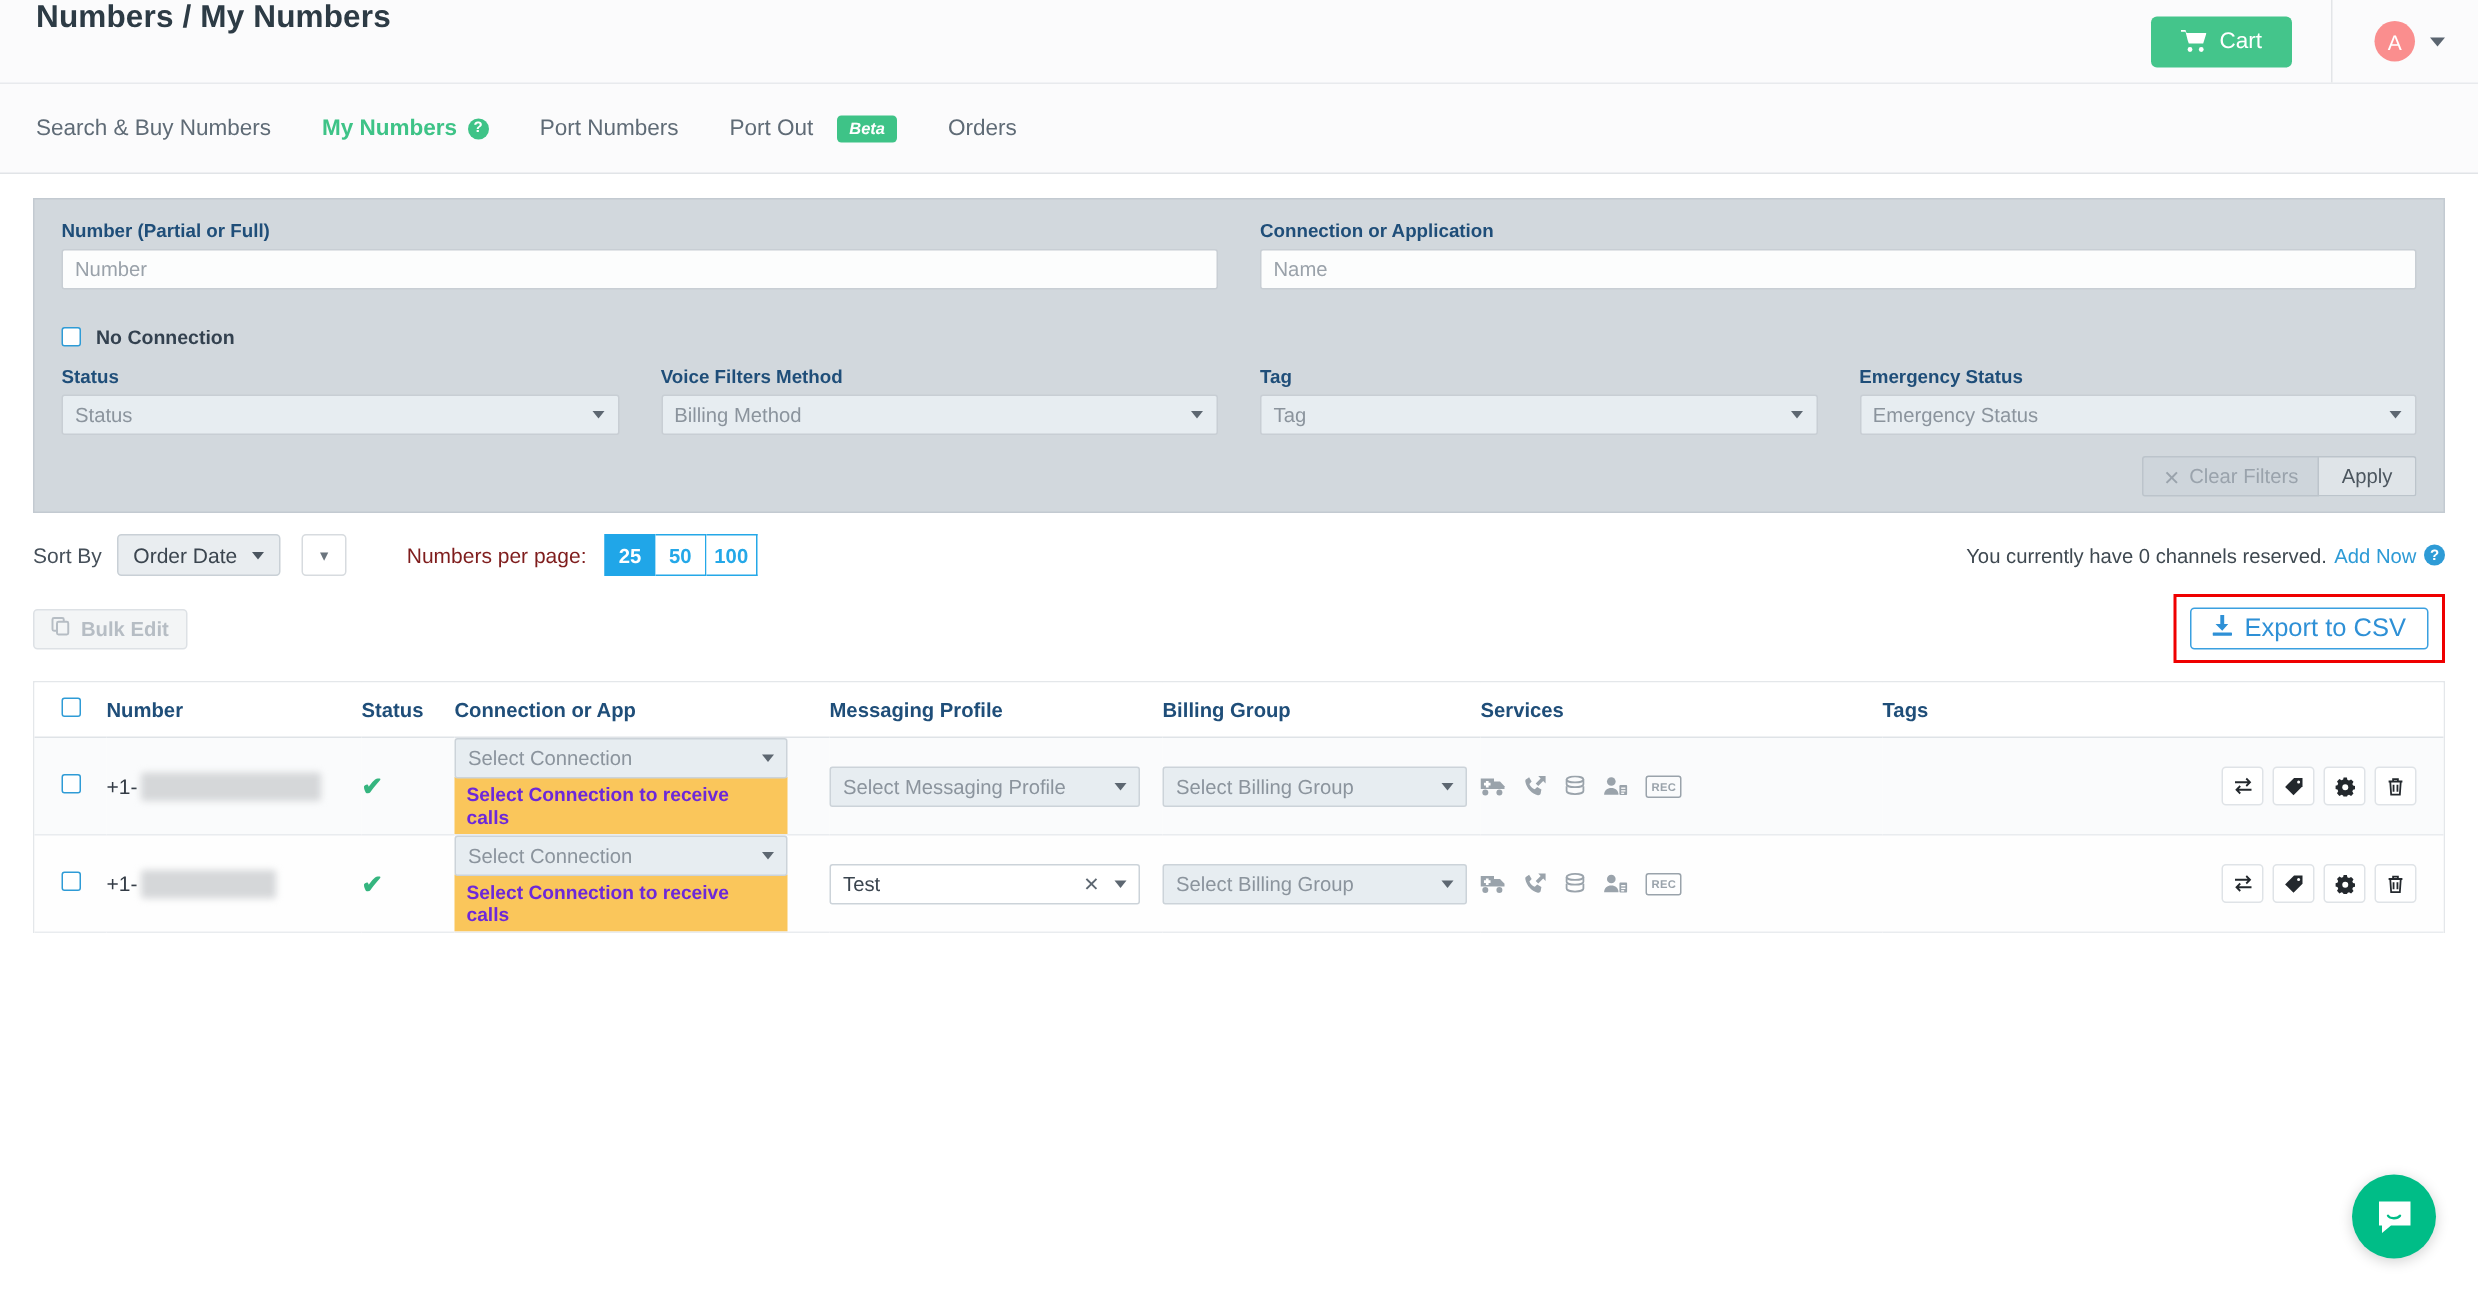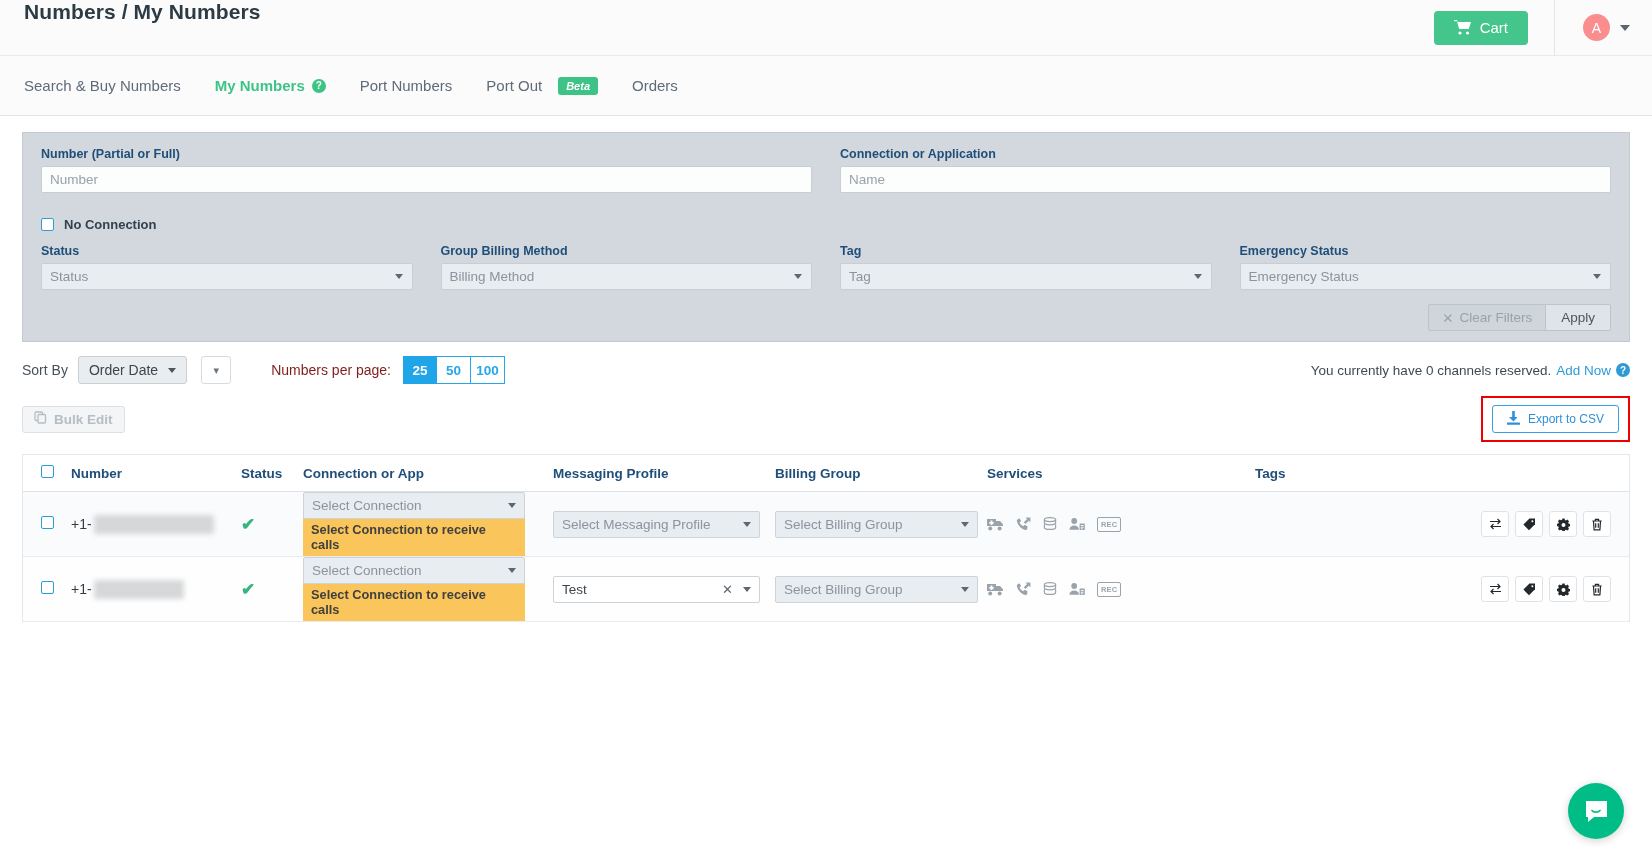--- a/index.html
+++ b/index.html
@@ -101,21 +101,21 @@
   .channels a { color:#2e9bd6; text-decoration:none; }
 
   
   .row2 { display:flex; align-items:center; padding:12px 22px 0 22px; }
   .bulk-edit {
     background:#f3f5f6; border:1px solid #dde1e5; border-radius:3px; height:27px;
     padding:0 11px; display:flex;align-items:center;gap:7px; font-size:13.5px;font-weight:bold; color:#b6bdc4; cursor:pointer;
   }
   .export-wrap { margin-left:auto; border:2px solid #ef0000; padding:7px 9px; display:flex; }
   .export-btn {
-    background:#fff; border:1px solid #3aa0e0; border-radius:3px; color:#2e90d6; font-size:12px;
+    background:#fff; border:1px solid #3aa0e0; border-radius:3px; color:#2e90d6; font-size:17px;
     height:28px; padding:0 14px; display:flex; align-items:center; gap:8px; cursor:pointer;
   }
 
   
   .table-wrap { margin:12px 22px 0 22px; border:1px solid #e4e7ea; border-bottom:none; }
   table { width:100%; border-collapse:collapse; }
   thead th {
     text-align:left; color:#1f4e79; font-size:13.5px; font-weight:bold;
     padding:10px 0 10px 0; border-bottom:1px solid #dfe3e7; background:#fff;
   }
@@ -133,21 +133,21 @@
   .redact { display:inline-block; height:19px; background:#d5d7d9; border-radius:2px; margin-left:2px; filter: blur(2.4px);}
   .check-ok { color:#35b57f; font-size:17px; font-weight:bold; }
   .mini-select {
     background:#e7edf1; border:1px solid #ccd3d9; border-radius:2px; height:27px;
     display:flex;align-items:center;padding:0 8px;font-size:13.5px;color:#8b949d;position:relative;cursor:pointer;
   }
   .mini-select.filled { background:#fff; color:#3b454f; }
   .mini-select .arrow{position:absolute;right:8px;width:0;height:0;border-left:4px solid transparent;border-right:4px solid transparent;border-top:5px solid #5d6771;}
   .mini-select .clear-x { position:absolute; right:26px; color:#5d6771; font-size:13px; cursor:pointer;}
   .warn-bar {
-    background:#fac65b; color:#404040; font-size:12.8px; font-weight:bold;
+    background:#fac65b; color:#6d28d9; font-size:12.8px; font-weight:bold;
     padding:4px 8px; margin-top:-1px;
   }
   .svc-icons { display:flex; align-items:center; gap:12px; color:#9aa3ab; }
   .svc-icons svg { display:block; }
   .rec-badge { border:1.6px solid #9aa3ab; border-radius:2px; font-size:7.5px; font-weight:bold;
      padding:2px 3px; color:#9aa3ab; letter-spacing:.2px;}
   .row-actions { display:flex; gap:6px; justify-content:flex-end; padding-right:18px;}
   .act-btn {
     width:28px;height:26px;border:1px solid #dfe3e7;border-radius:3px;background:#fff;
     display:flex;align-items:center;justify-content:center;cursor:pointer;color:#23282d;
@@ -223,21 +223,21 @@
 
   <div class="sel-row">
     <div class="sel-col">
       <div class="f-label">Status</div>
       <div class="select">
         <span>Status</span>
         <span class="arrow"></span>
       </div>
     </div>
     <div class="sel-col">
-      <div class="f-label">Group Billing Method</div>
+      <div class="f-label">Voice Filters Method</div>
       <div class="select">
         <span>Billing Method</span>
         <span class="arrow"></span>
       </div>
     </div>
     <div class="sel-col">
       <div class="f-label">Tag</div>
       <div class="select">
         <span>Tag</span>
         <span class="arrow"></span>

